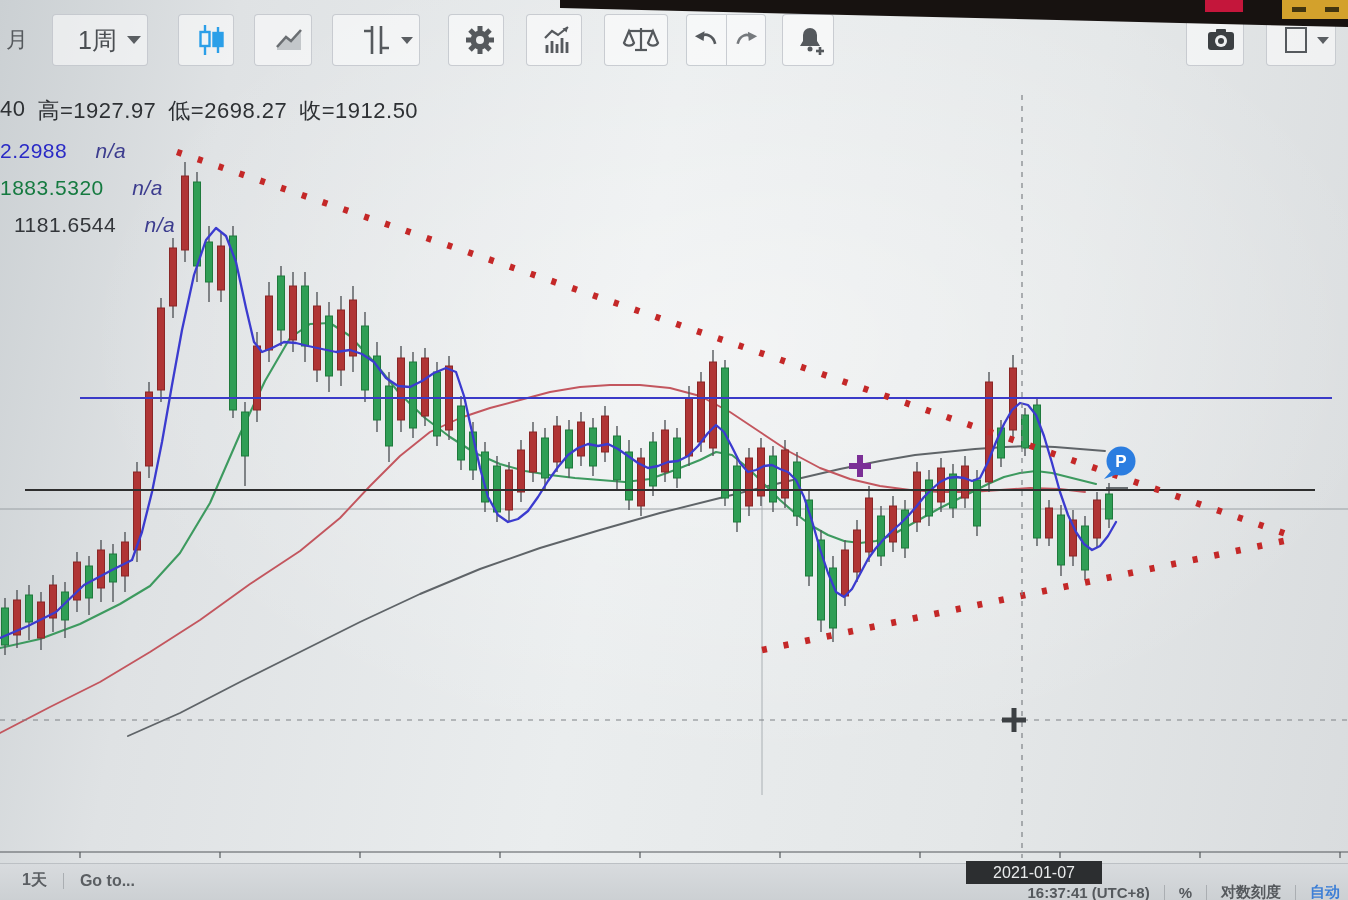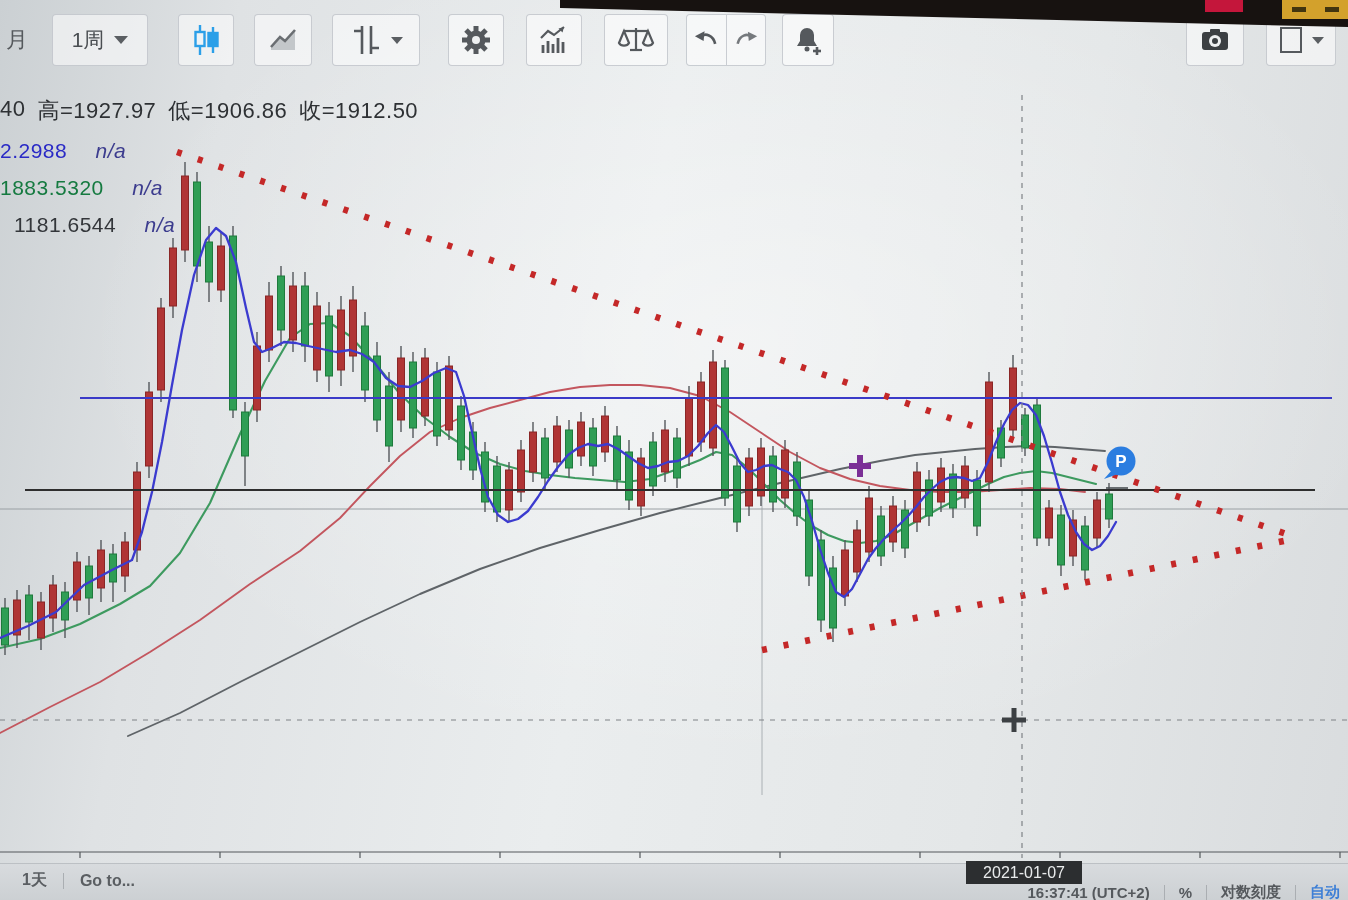--- a/index.html
+++ b/index.html
@@ -14,38 +14,38 @@
   .bezel{position:absolute;top:0;left:560px;right:0;height:27px;background:#171210;
     clip-path:polygon(0 0,100% 0,100% 100%,0 30%);z-index:30;}
   .bezel-red{position:absolute;top:0;left:1205px;width:38px;height:12px;background:#c4163b;z-index:31;}
   .bezel-yellow{position:absolute;top:0;left:1282px;width:66px;height:19px;background:#d3a12c;z-index:31;
     display:flex;align-items:center;justify-content:space-around;}
   .bezel-yellow i{display:block;width:14px;height:5px;background:#42350f;}
   
   .toolbar{position:absolute;top:8px;left:0;right:0;height:64px;display:flex;align-items:center;
     padding:0 12px;z-index:20;color:#4a4e52;}
   .tb-partial{width:22px;overflow:hidden;font-size:22px;color:#55595d;margin-left:-6px;flex:none;}
-  .tb-btn{height:52px;display:flex;align-items:center;justify-content:center;flex:none;
+  .tb-btn{height:52px;display:flex;align-items:center;justify-content:flex-end;flex:none;
     background:rgba(255,255,255,.55);border:1px solid rgba(185,190,196,.75);border-radius:4px;
-    font-size:21px;color:#4a4e52;cursor:pointer;box-sizing:border-box;}
+    font-size:25px;color:#4a4e52;cursor:pointer;box-sizing:border-box;}
   .caret{width:0;height:0;border-left:7px solid transparent;border-right:7px solid transparent;
     border-top:8px solid #5a5e62;display:inline-block;margin-left:10px;}
   .caret.sm{border-left-width:6px;border-right-width:6px;border-top-width:7px;margin-left:8px;}
   .ticon{display:block;}
   
   .legend{position:absolute;left:0;top:96px;z-index:15;}
   .ohlc-row{display:flex;gap:12px;font-size:22px;color:#2e3134;letter-spacing:.5px;}
   .ind-row{font-size:21px;margin-top:13px;letter-spacing:.5px;}
   .ind-na{color:#3c3c8e;margin-left:22px;font-style:italic;}
   .v-blue{color:#2a2ac6;}
   .v-green{color:#157a40;text-align:center;}
   .v-dark{color:#33363a;margin-left:14px;}
   
   #chart-svg{position:absolute;left:0;top:0;z-index:5;}
-  .date-label{position:absolute;left:966px;top:861px;width:116px;height:23px;background:#2c2e30;
+  .date-label{position:absolute;left:966px;top:861px;width:136px;height:23px;background:#2c2e30;
     color:#e9ebec;font-size:16px;display:flex;align-items:center;justify-content:center;z-index:22;}
   
   .bottombar{position:absolute;left:0;right:0;bottom:0;height:36px;z-index:21;
     background:linear-gradient(#d8dbde,#ccd0d3);border-top:1px solid #bcc0c4;}
   .bb-left{position:absolute;left:22px;top:6px;display:flex;align-items:center;gap:16px;
     font-size:16px;font-weight:bold;color:#5a5e62;}
   .bb-right{position:absolute;right:8px;bottom:-2px;display:flex;align-items:center;gap:14px;
     font-size:15px;font-weight:bold;color:#55595d;}
   .bb-div{width:1px;height:16px;background:#aaaeb2;}
   .bb-auto{color:#3d7fd6;}
@@ -176,21 +176,21 @@
         <rect x="3" y="3" width="20" height="24" fill="none" stroke="#55595d" stroke-width="2"></rect>
       </svg>
       <span class="caret sm"></span>
     </button>
   </div>
 
   <div class="legend">
     <div class="ohlc-row">
       <span>40</span>
       <span>高=1927.97</span>
-      <span>低=1906.86</span>
+      <span>低=2698.27</span>
       <span>收=1912.50</span>
     </div>
     <div class="ind-row">
       <span class="v-blue">2.2988</span>
       <span class="ind-na">n/a</span>
     </div>
     <div class="ind-row">
       <span class="v-green">1883.5320</span>
       <span class="ind-na">n/a</span>
     </div>
@@ -420,21 +420,21 @@
 
   <div class="date-label">2021-01-07</div>
 
   <div class="bottombar">
     <div class="bb-left">
       <span class="bb-item">1天</span>
       <span class="bb-div"></span>
       <span class="bb-item">Go to...</span>
     </div>
     <div class="bb-right">
-      <span class="bb-item">16:37:41 (UTC+2)</span>
+      <span class="bb-item">16:37:41 (UTC+8)</span>
       <span class="bb-div"></span>
       <span class="bb-item">%</span>
       <span class="bb-div"></span>
       <span class="bb-item">对数刻度</span>
       <span class="bb-div"></span>
       <span class="bb-item bb-auto">自动</span>
     </div>
   </div>
 
 </div>

